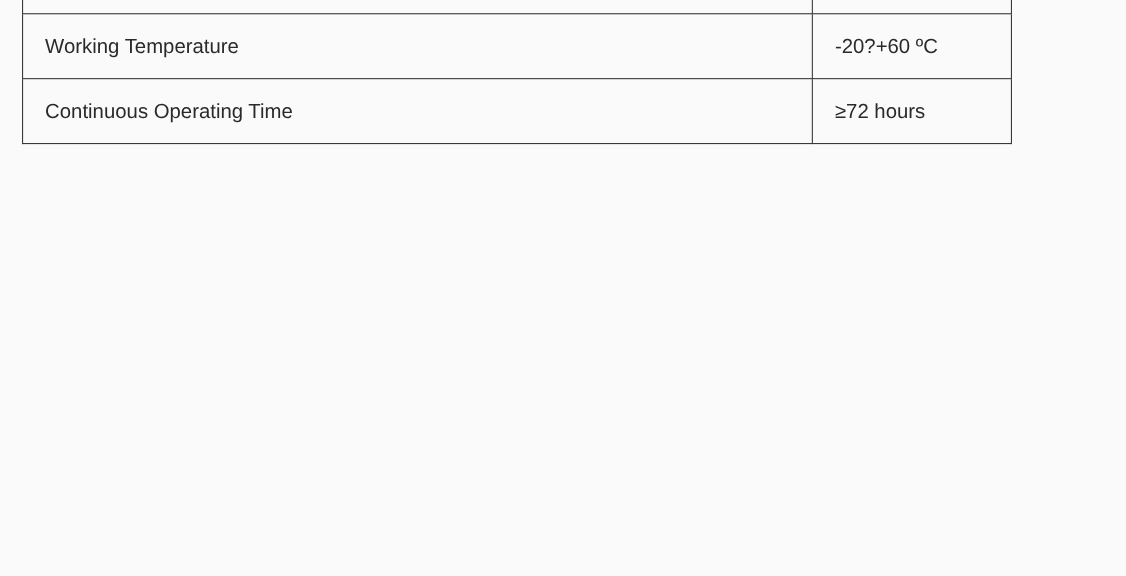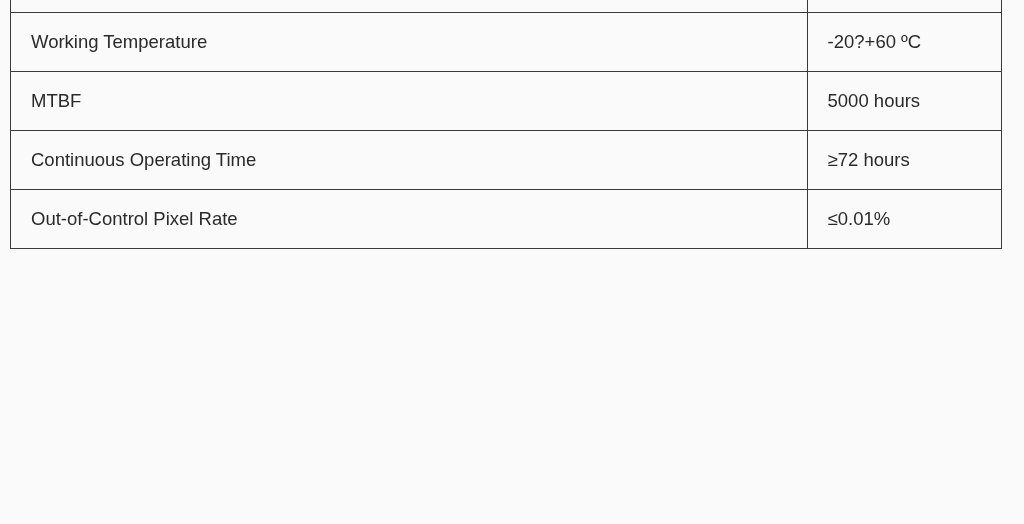--- a/index.html
+++ b/index.html
@@ -8,22 +8,22 @@
       padding: 0;
     }
     body {
       font-family: -apple-system, BlinkMacSystemFont, "Segoe UI", Helvetica, Arial, sans-serif;
       background: #fafafa;
       width: 1024px;
       height: 524px;
       padding: 0;
     }
     table {
-      width: 992px;
-      margin: 0 10px;
+      width: 900px;
+      margin: 0 20px;
       border-collapse: collapse;
       background: #fafafa;
     }
     thead {
       height: 12px;
     }
     thead tr td {
       height: 12px;
       border-left: 1px solid #3a3a3a;
       border-right: 1px solid #3a3a3a;
@@ -56,25 +56,17 @@
       <td></td>
       <td></td>
     </tr>
   </thead>
   <tbody>
     <tr>
       <td>Working Temperature</td>
       <td>-20?+60 ºC</td>
     </tr>
     <tr>
-      <td>MTBF</td>
-      <td>5000 hours</td>
-    </tr>
-    <tr>
       <td>Continuous Operating Time</td>
       <td>≥72 hours</td>
-    </tr>
-    <tr>
-      <td>Out-of-Control Pixel Rate</td>
-      <td>≤0.01%</td>
     </tr>
   </tbody>
 </table>
 
 </body></html>

